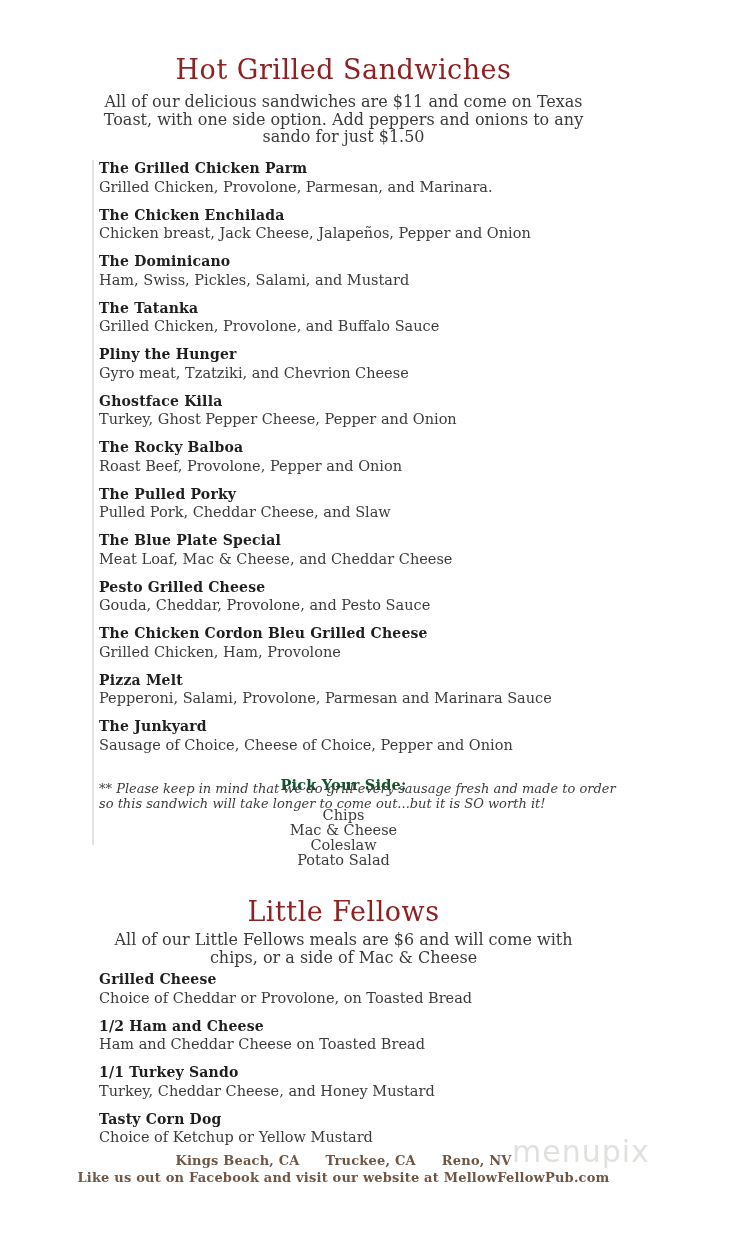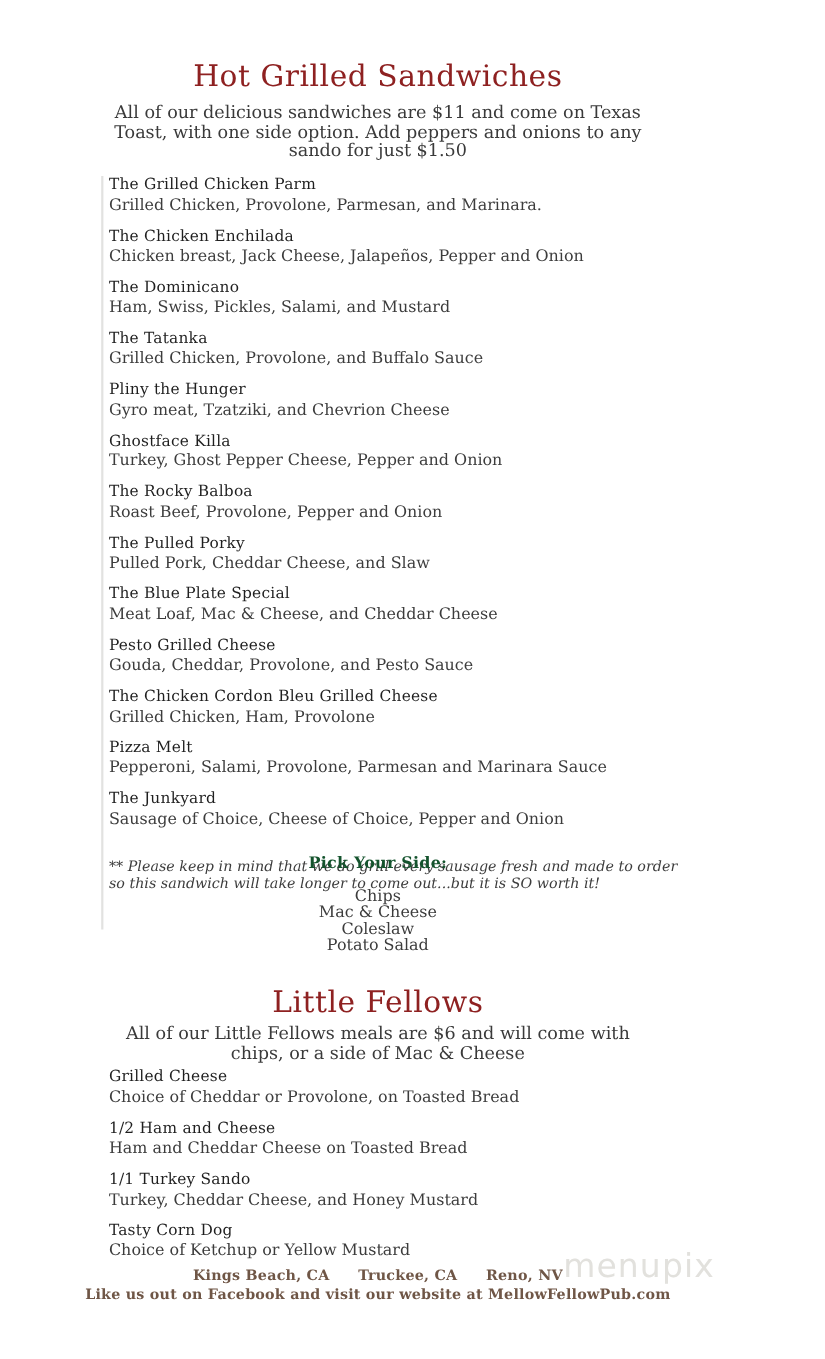--- a/index.html
+++ b/index.html
@@ -43,21 +43,21 @@
     top: 160px;
     border-left: 2px solid #e2e2e0;
     padding-left: 5px;
     padding-bottom: 22px;
   }
   #little-items { top: 971px; padding-left: 7px; }
   .item { margin-bottom: 12px; }
   .item-name {
     font-size: 14px;
     line-height: 16px;
-    font-weight: normal;
+    font-weight: bold;
     color: #1f1f1f;
     margin-bottom: 2.5px;
     letter-spacing: 0.2px;
   }
   .item-desc {
     font-size: 14.5px;
     line-height: 16px;
     color: #3c3c3c;
   }
   .item-note {

